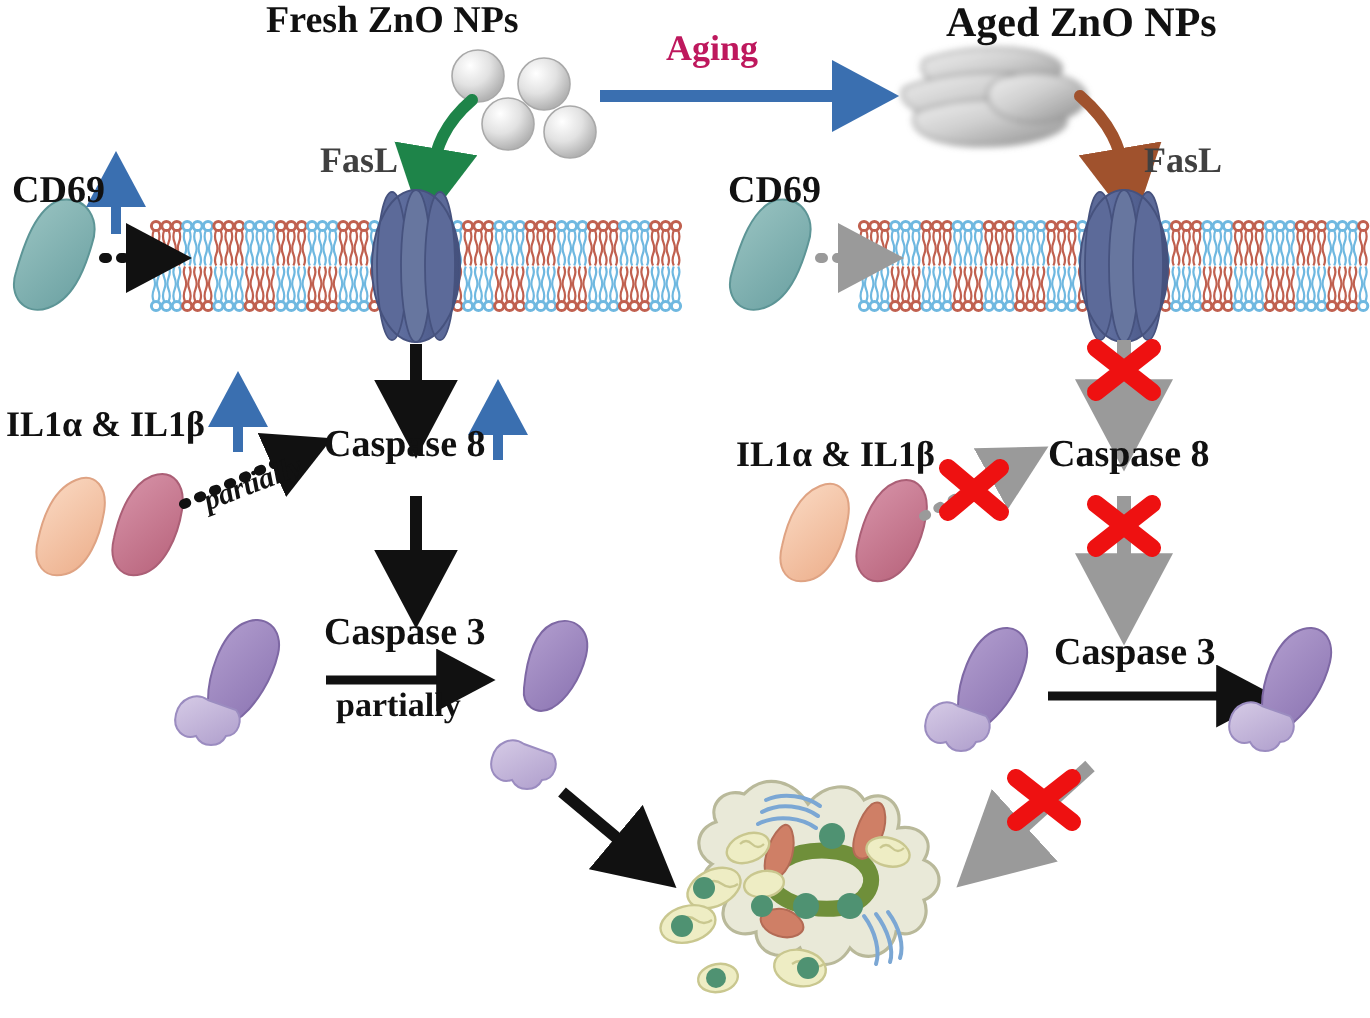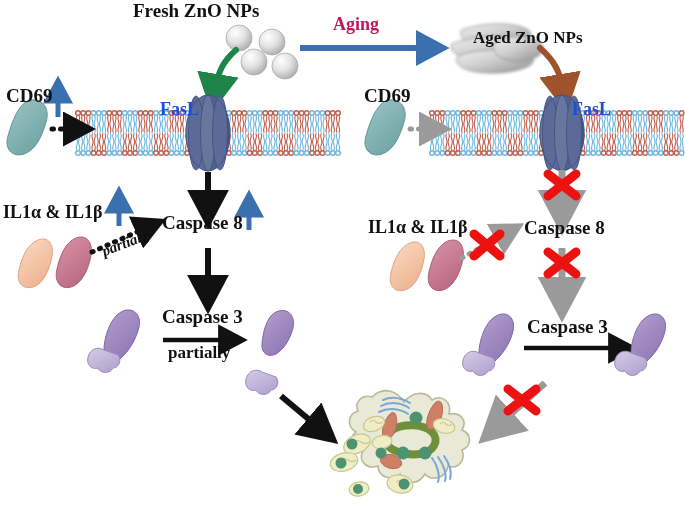--- a/index.html
+++ b/index.html
@@ -1,21 +1,21 @@
 <!DOCTYPE html>
 <html><head>
 <meta charset="utf-8">
 <style>
   html,body{margin:0;padding:0;background:#ffffff;}
   body{width:685px;height:509px;position:relative;overflow:hidden;
        font-family:"Liberation Serif","DejaVu Serif",serif;}
   #stage{position:absolute;left:0;top:0;width:685px;height:408px;}
   .lbl{position:absolute;font-weight:bold;color:#111111;white-space:nowrap;
        font-family:"Liberation Serif","DejaVu Serif",serif;line-height:1;}
-  .lbl.blue{color:#1d4ed8;margin-top:29px;}
+  .lbl.blue{color:#404040;}
   .lbl.aging{color:#be185d;}
   svg{position:absolute;left:0;top:0;}
   .nosel{user-select:none;}
 </style>
 </head>
 <body>
 
 <div id="stage">
 
   <svg width="685" height="509" viewBox="0 0 685 509">
@@ -496,21 +496,21 @@
         <circle cx="352" cy="444" r="5.5"></circle>
         <circle cx="341" cy="463" r="5.5"></circle>
         <circle cx="404" cy="484" r="5.5"></circle>
         <circle cx="358" cy="489" r="5"></circle>
       </g>
     </g>
   </svg>
 
   <div class="lbl nosel" style="left:133px;top:1px;font-size:19px;">Fresh ZnO NPs</div>
   <div class="lbl nosel aging" style="left:333px;top:15px;font-size:18px;">Aging</div>
-  <div class="lbl nosel" style="left:473px;top:1px;font-size:17px;margin-top:28px;">Aged ZnO NPs</div>
+  <div class="lbl nosel" style="left:473px;top:1px;font-size:21px;">Aged ZnO NPs</div>
 
   <div class="lbl nosel" style="left:6px;top:86px;font-size:19px;">CD69</div>
   <div class="lbl nosel blue" style="left:160px;top:71px;font-size:18px;">FasL</div>
 
   <div class="lbl nosel" style="left:364px;top:86px;font-size:19px;">CD69</div>
   <div class="lbl nosel blue" style="left:572px;top:71px;font-size:18px;">FasL</div>
 
   <div class="lbl nosel" style="left:3px;top:203px;font-size:18px;">IL1α &amp; IL1β</div>
   <div class="lbl nosel" style="left:100px;top:245px;font-size:15px;font-style:italic;transform:rotate(-21deg);transform-origin:left top;">partially</div>
   <div class="lbl nosel" style="left:162px;top:213px;font-size:19px;">Caspase 8</div>

